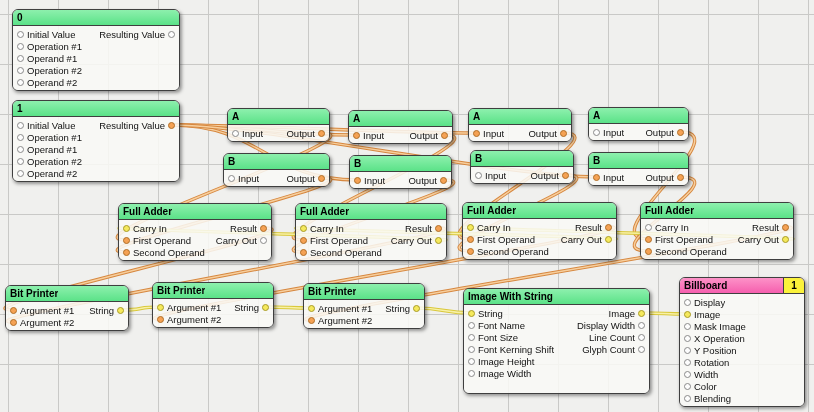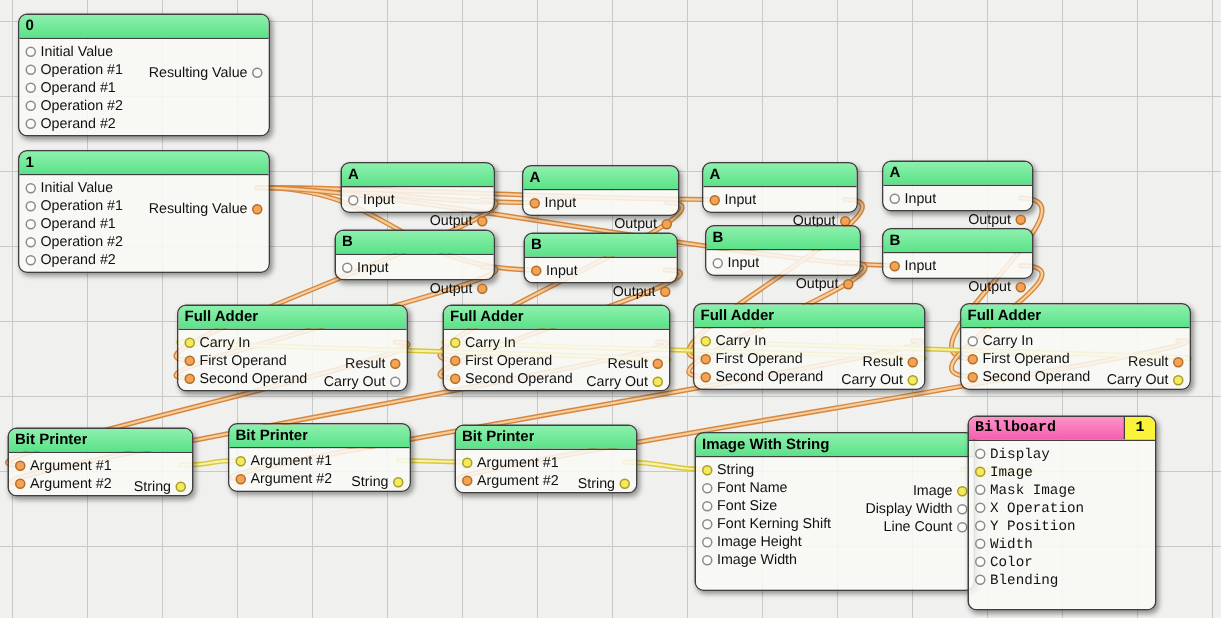--- a/index.html
+++ b/index.html
@@ -47,21 +47,21 @@
     border-radius:0 0 5px 5px;
     padding:2px 0;
   }
   .prow{
     height:12px;
     display:flex;align-items:center;
     padding:0 4px;gap:3px;
     font-size:9.5px;color:#111;
     white-space:nowrap;
   }
-  .outs{position:absolute;top:16px;left:0;right:0;text-align:center;}
+  .outs{position:absolute;top:2px;left:0;right:0;text-align:center;}
   .outs .prow{justify-content:flex-end;}
   .dot{
     width:7px;height:7px;flex:0 0 7px;
     border-radius:50%;box-sizing:border-box;
     border:1.5px solid #8a8a8a;background:#fdfdfd;
   }
   .plabel{overflow:hidden;}
 </style>
 </head>
 <body>
@@ -531,24 +531,28 @@
             <span class="dot" style="background: rgb(245, 233, 92); border-color: rgb(168, 155, 40);"></span>
           </div>
           <div class="prow">
             <span class="plabel">Display Width</span>
             <span class="dot" style="background: rgb(253, 253, 253); border-color: rgb(138, 138, 138);"></span>
           </div>
           <div class="prow">
             <span class="plabel">Line Count</span>
             <span class="dot" style="background: rgb(253, 253, 253); border-color: rgb(138, 138, 138);"></span>
           </div>
-        </div>
-      </div>
-    </div>
-    <div class="node" style="left: 645px; top: 277px; width: 124px; font-family: Liberation Mono, monospace;">
+          <div class="prow">
+            <span class="plabel">Glyph Count</span>
+            <span class="dot" style="background: rgb(253, 253, 253); border-color: rgb(138, 138, 138);"></span>
+          </div>
+        </div>
+      </div>
+    </div>
+    <div class="node" style="left: 679px; top: 277px; width: 124px;">
       <div class="node-header pink">
         <span class="node-title">Billboard</span>
         <span class="node-badge">1</span>
       </div>
       <div class="node-body" style="height: 108px;">
         <div class="prow">
           <span class="dot" style="background: rgb(253, 253, 253); border-color: rgb(138, 138, 138);"></span>
           <span class="plabel">Display</span>
         </div>
         <div class="prow">
@@ -562,20 +566,24 @@
         <div class="prow">
           <span class="dot" style="background: rgb(253, 253, 253); border-color: rgb(138, 138, 138);"></span>
           <span class="plabel">X Operation</span>
         </div>
         <div class="prow">
           <span class="dot" style="background: rgb(253, 253, 253); border-color: rgb(138, 138, 138);"></span>
           <span class="plabel">Y Position</span>
         </div>
         <div class="prow">
           <span class="dot" style="background: rgb(253, 253, 253); border-color: rgb(138, 138, 138);"></span>
+          <span class="plabel">Rotation</span>
+        </div>
+        <div class="prow">
+          <span class="dot" style="background: rgb(253, 253, 253); border-color: rgb(138, 138, 138);"></span>
           <span class="plabel">Width</span>
         </div>
         <div class="prow">
           <span class="dot" style="background: rgb(253, 253, 253); border-color: rgb(138, 138, 138);"></span>
           <span class="plabel">Color</span>
         </div>
         <div class="prow">
           <span class="dot" style="background: rgb(253, 253, 253); border-color: rgb(138, 138, 138);"></span>
           <span class="plabel">Blending</span>
         </div>

